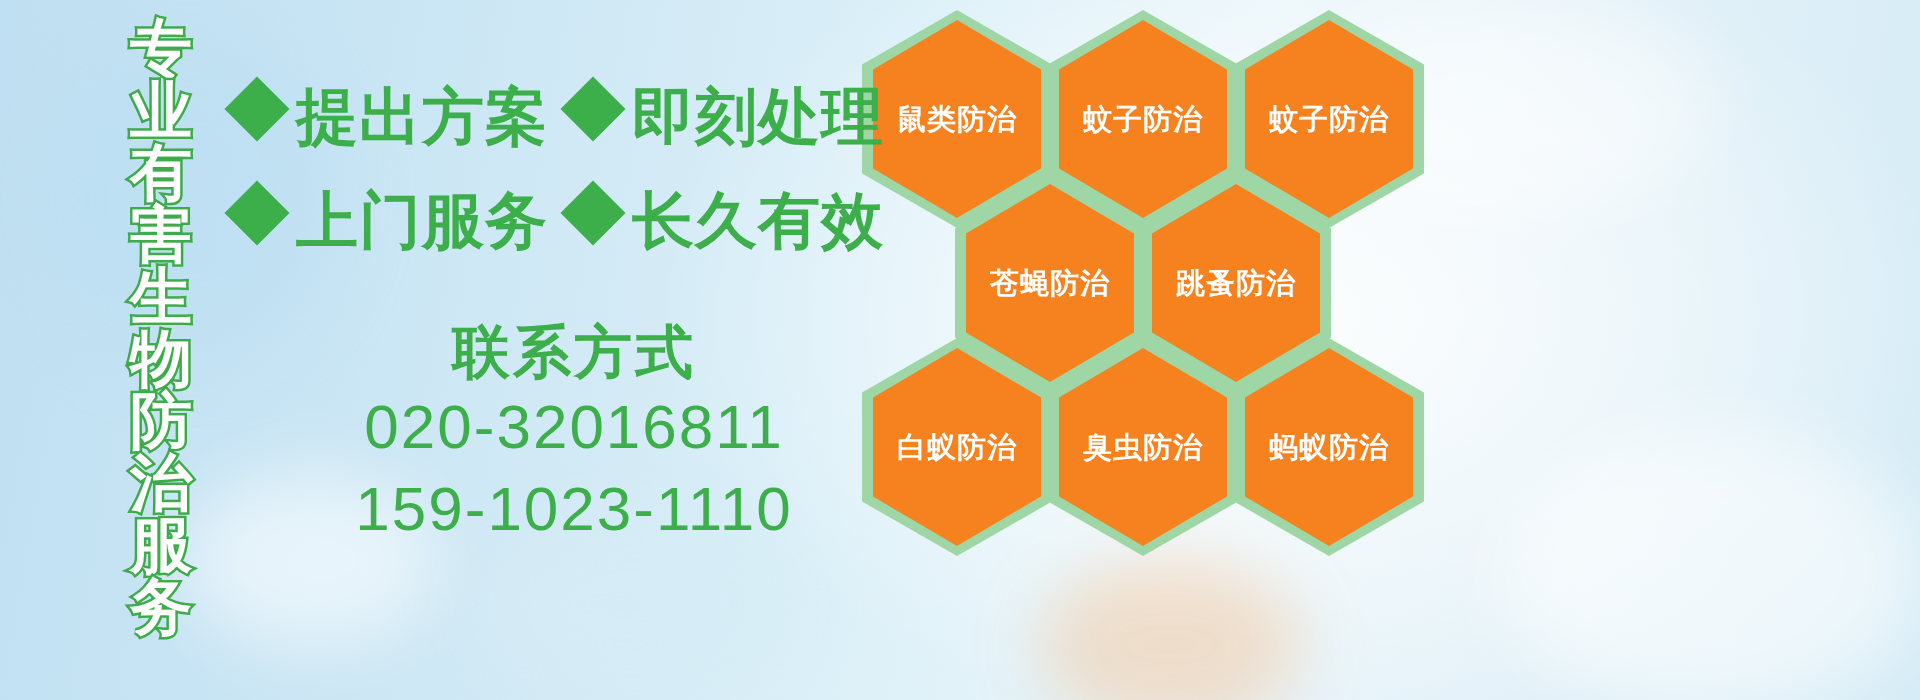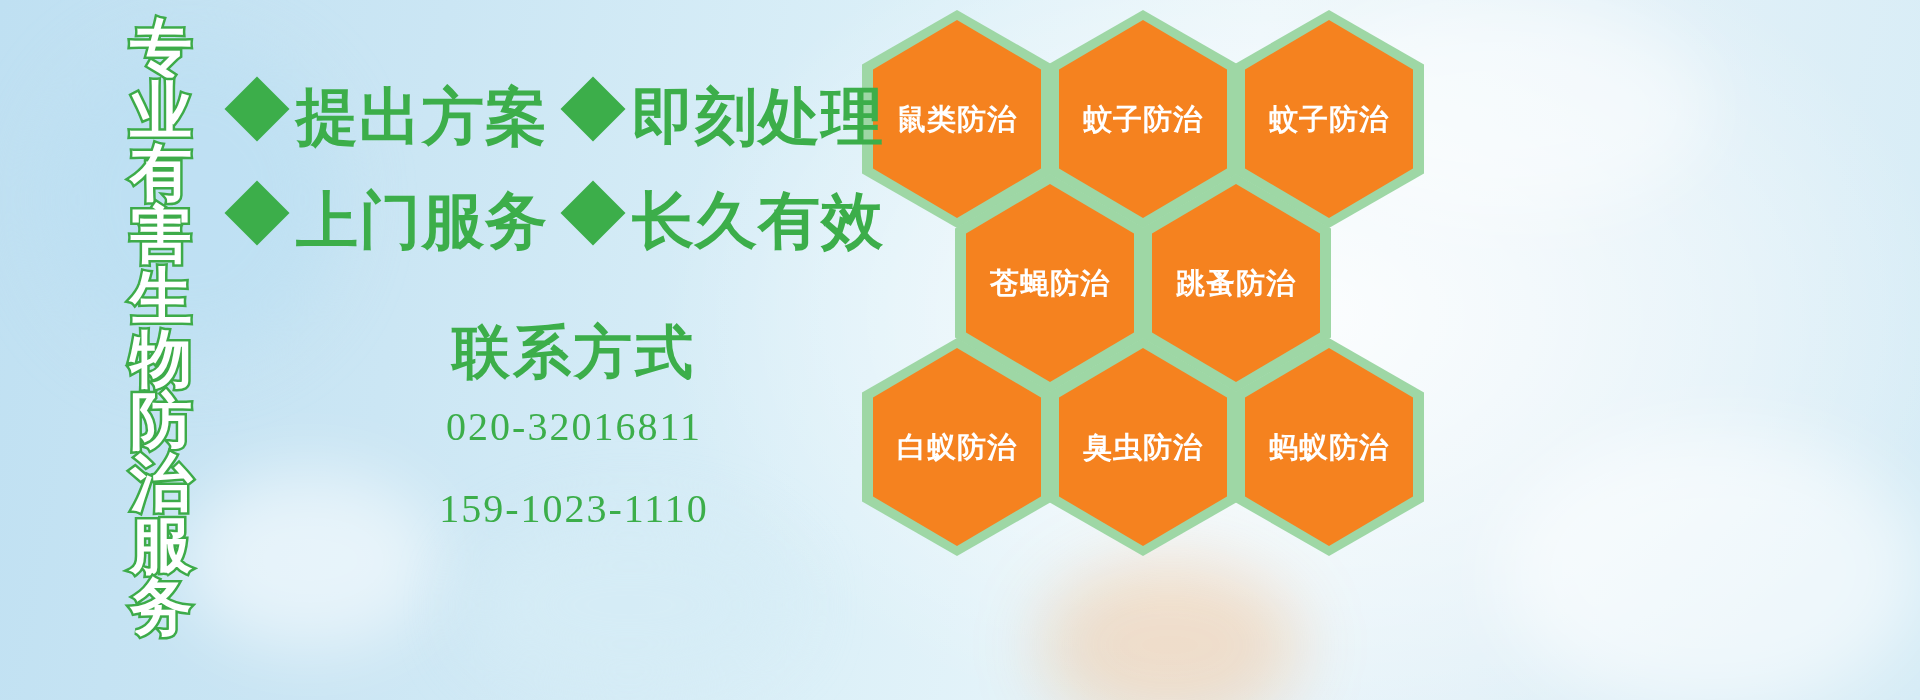--- a/index.html
+++ b/index.html
@@ -99,26 +99,26 @@
     z-index: 5;
   }
   #contact-heading {
     font-size: 58px;
     line-height: 68px;
     font-weight: bold;
     color: #3cae4a;
     letter-spacing: 3px;
   }
   .phone {
-    font-size: 40px;
+    font-size: 62px;
     line-height: 82px;
     color: #3cae4a;
     font-weight: normal;
     letter-spacing: 2px;
-    font-family: Liberation Serif, serif;
+    font-family: Liberation Sans, sans-serif;
   }
 
   
   #hex-grid {
     position: absolute;
     left: 862px;
     top: 2px;
     width: 600px;
     height: 560px;
     z-index: 4;

